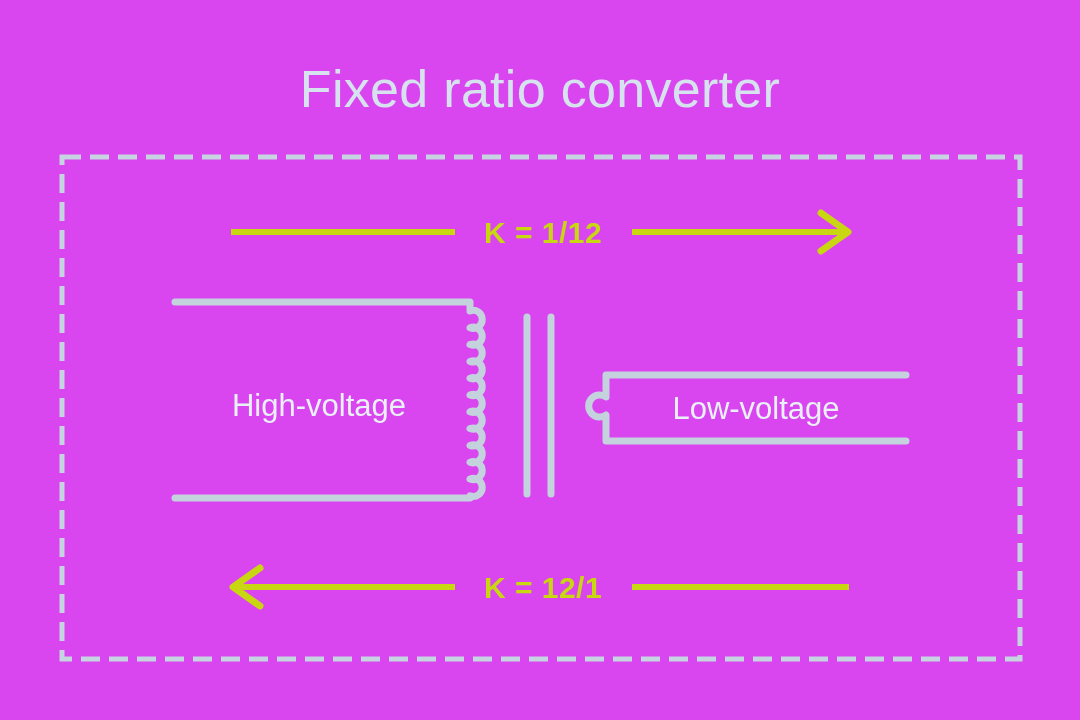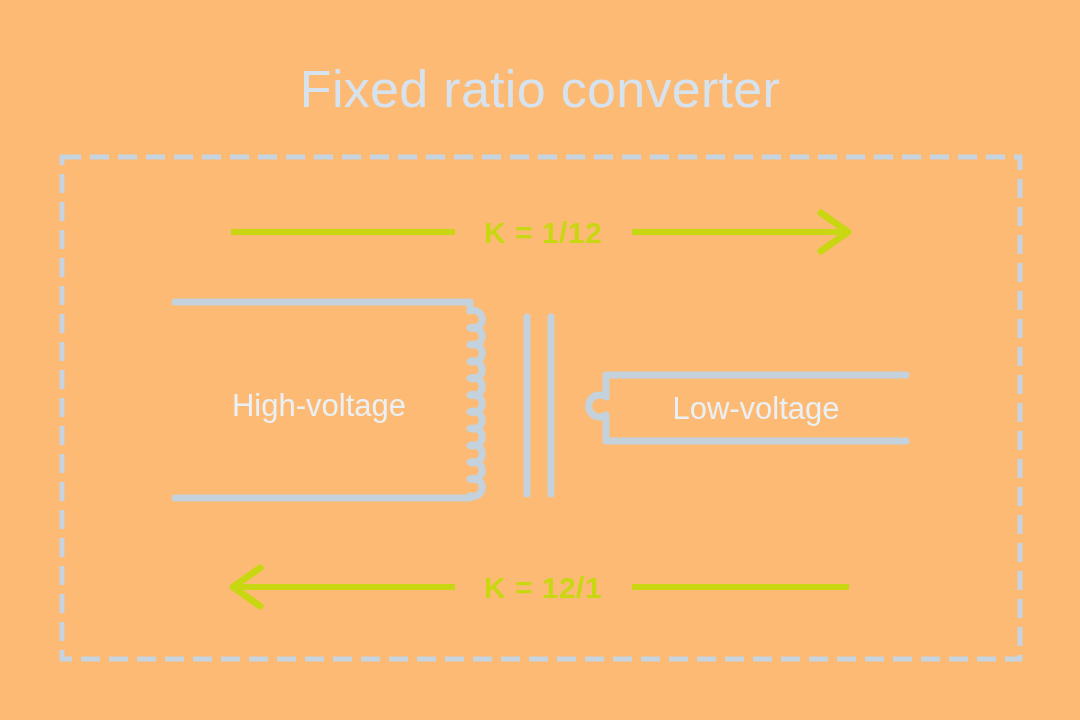--- a/index.html
+++ b/index.html
@@ -7,21 +7,21 @@
     padding: 0;
     background: #455569;
   }
   body {
     font-family: "Liberation Sans", sans-serif;
   }
   #stage {
     position: relative;
     width: 1080px;
     height: 720px;
-    background: #fdba74;
+    background: #d946ef;
     overflow: hidden;
   }
   #diagram-svg {
     position: absolute;
     left: 0;
     top: 0;
     width: 1080px;
     height: 720px;
     display: block;
   }

